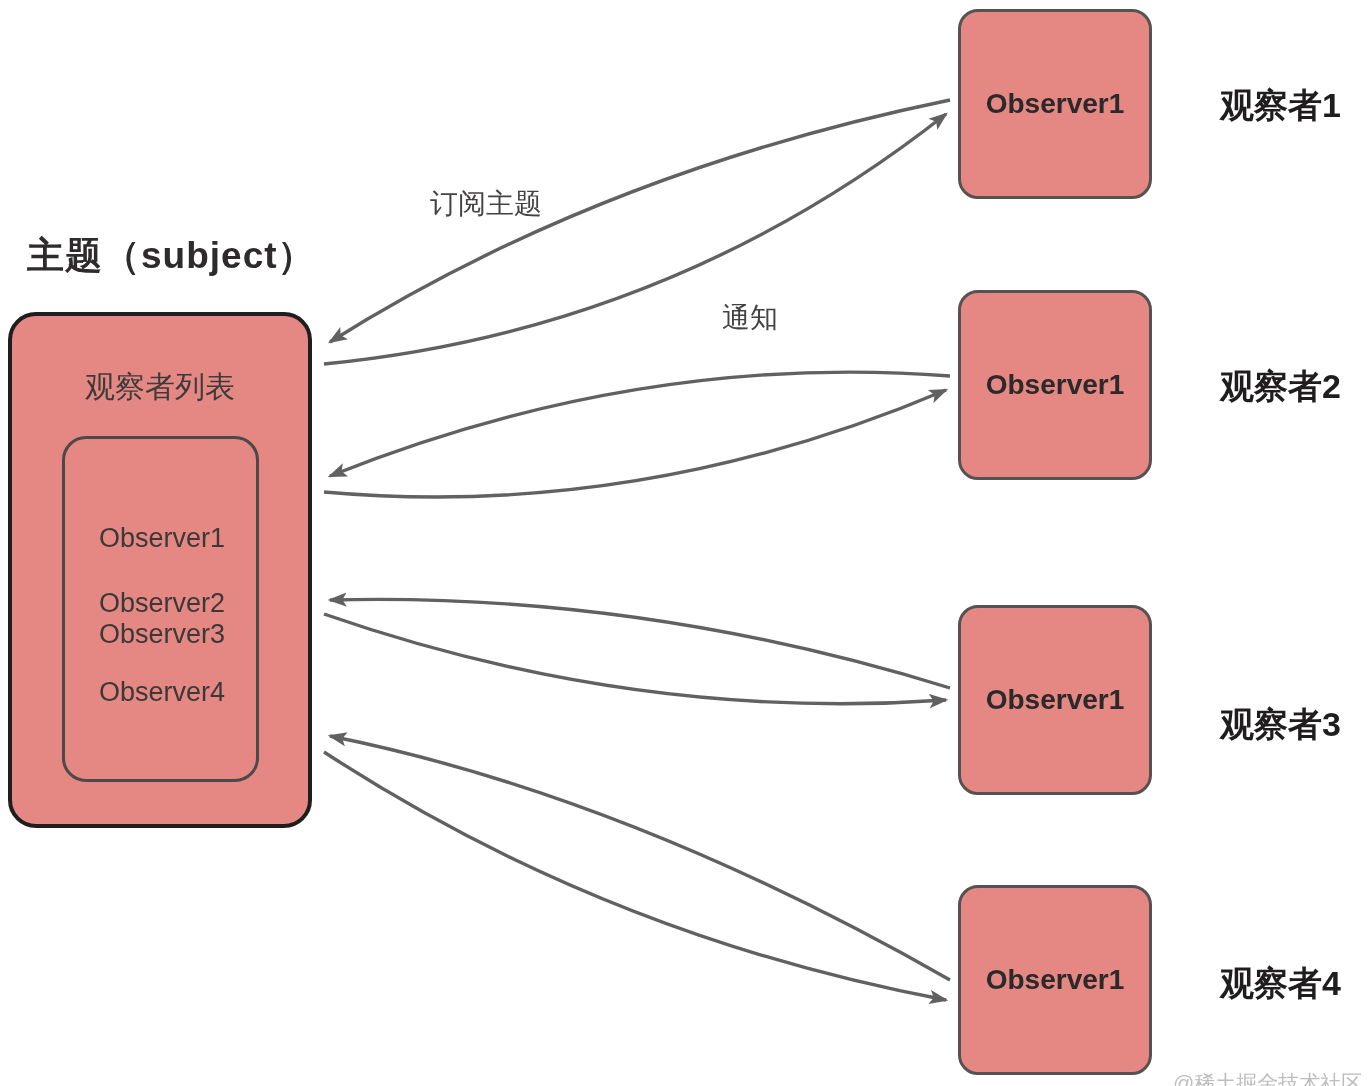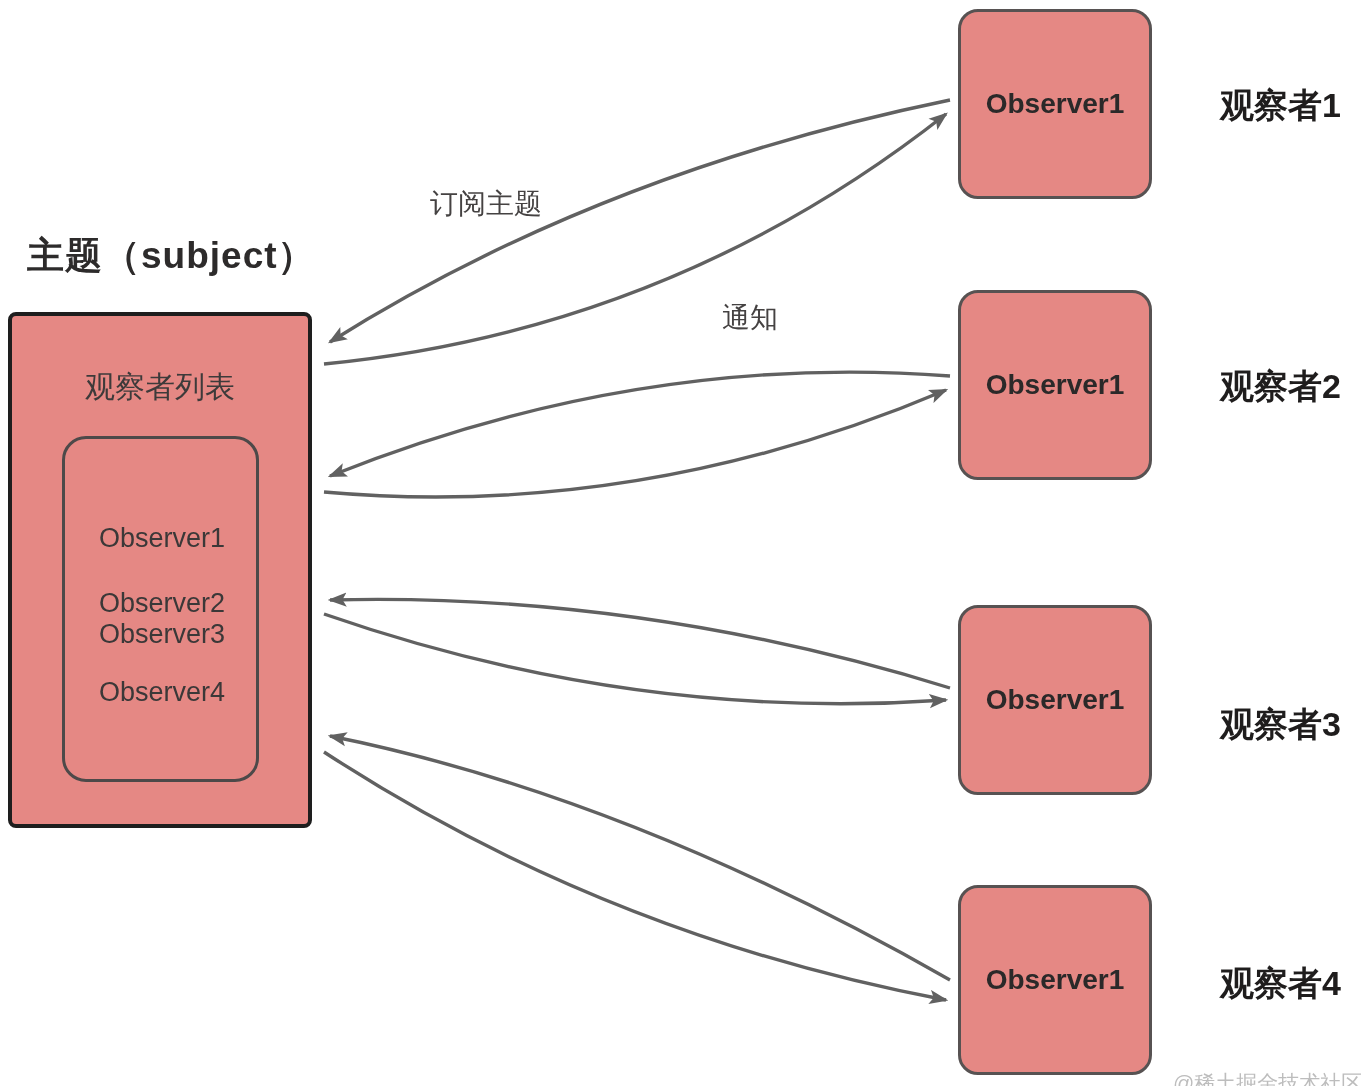--- a/index.html
+++ b/index.html
@@ -28,21 +28,21 @@
 
   .diagram-title{
     position:absolute;left:27px;top:221px;
     font-size:37px;font-weight:700;color:var(--text-dark);
     letter-spacing:1px;white-space:nowrap;margin-top:10px;
   }
   .subject-box{
     position:absolute;left:8px;top:312px;width:304px;height:516px;
     background:var(--box-fill);
     border:4px solid var(--subject-border);
-    border-radius:8px;
+    border-radius:28px;
   }
   .subject-list-title{
     position:absolute;left:0;top:51px;width:100%;
     text-align:center;font-size:30px;color:#3d3a3a;white-space:nowrap;
   }
   .observer-list-box{
     position:absolute;left:50px;top:120px;width:197px;height:346px;
     border:3px solid var(--inner-border);
     border-radius:24px;
   }

